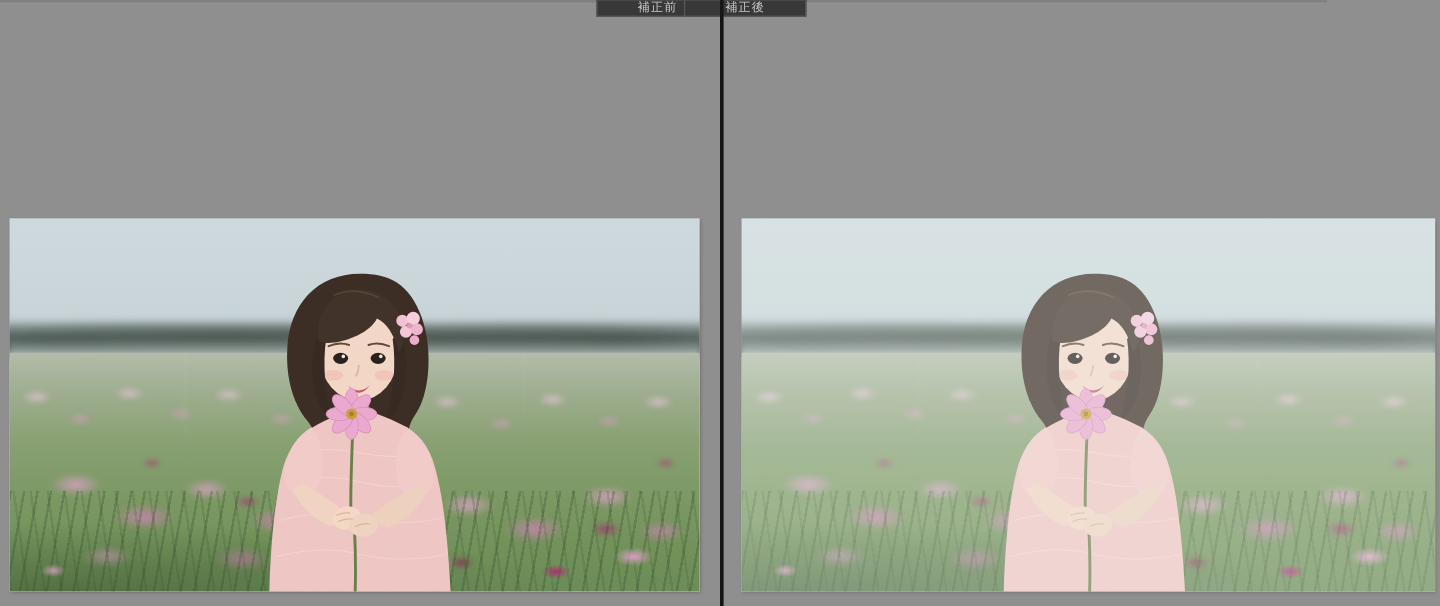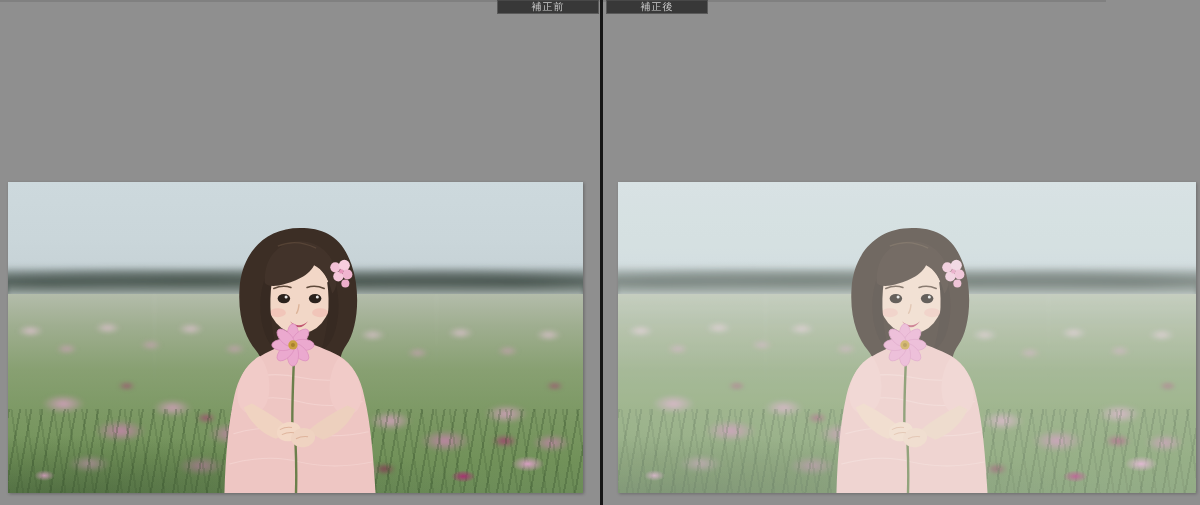--- a/index.html
+++ b/index.html
@@ -17,21 +17,21 @@
     position:absolute; left:600px; top:0; width:3px; height:505px;
     background:#161616;
   }
   .pane-label {
     position:absolute; top:0; width:102px; height:14px; box-sizing:border-box;
     background:#383838; border:1px solid #5a5a5a; border-top-color:#484848;
     color:#c9c9c9; font-size:10px; line-height:12px; text-align:center;
     letter-spacing:1px; user-select:none;
   }
   .label-before { left:497px; }
-  .label-after  { left:606px; }
+  .label-after  { left:570px; }
 
   figure.photo {
     position:absolute; top:182px; height:311px; margin:0; overflow:hidden;
     box-shadow:1px 1px 3px rgba(0,0,0,.28);
     background:#c6d2d6;
   }
   .photo-before { left:8px;   width:575px; }
   .photo-after  { left:618px; width:578px; filter:brightness(1.06) contrast(0.9); }
   .photo-after::after {
     content:""; position:absolute; inset:0; z-index:9;

